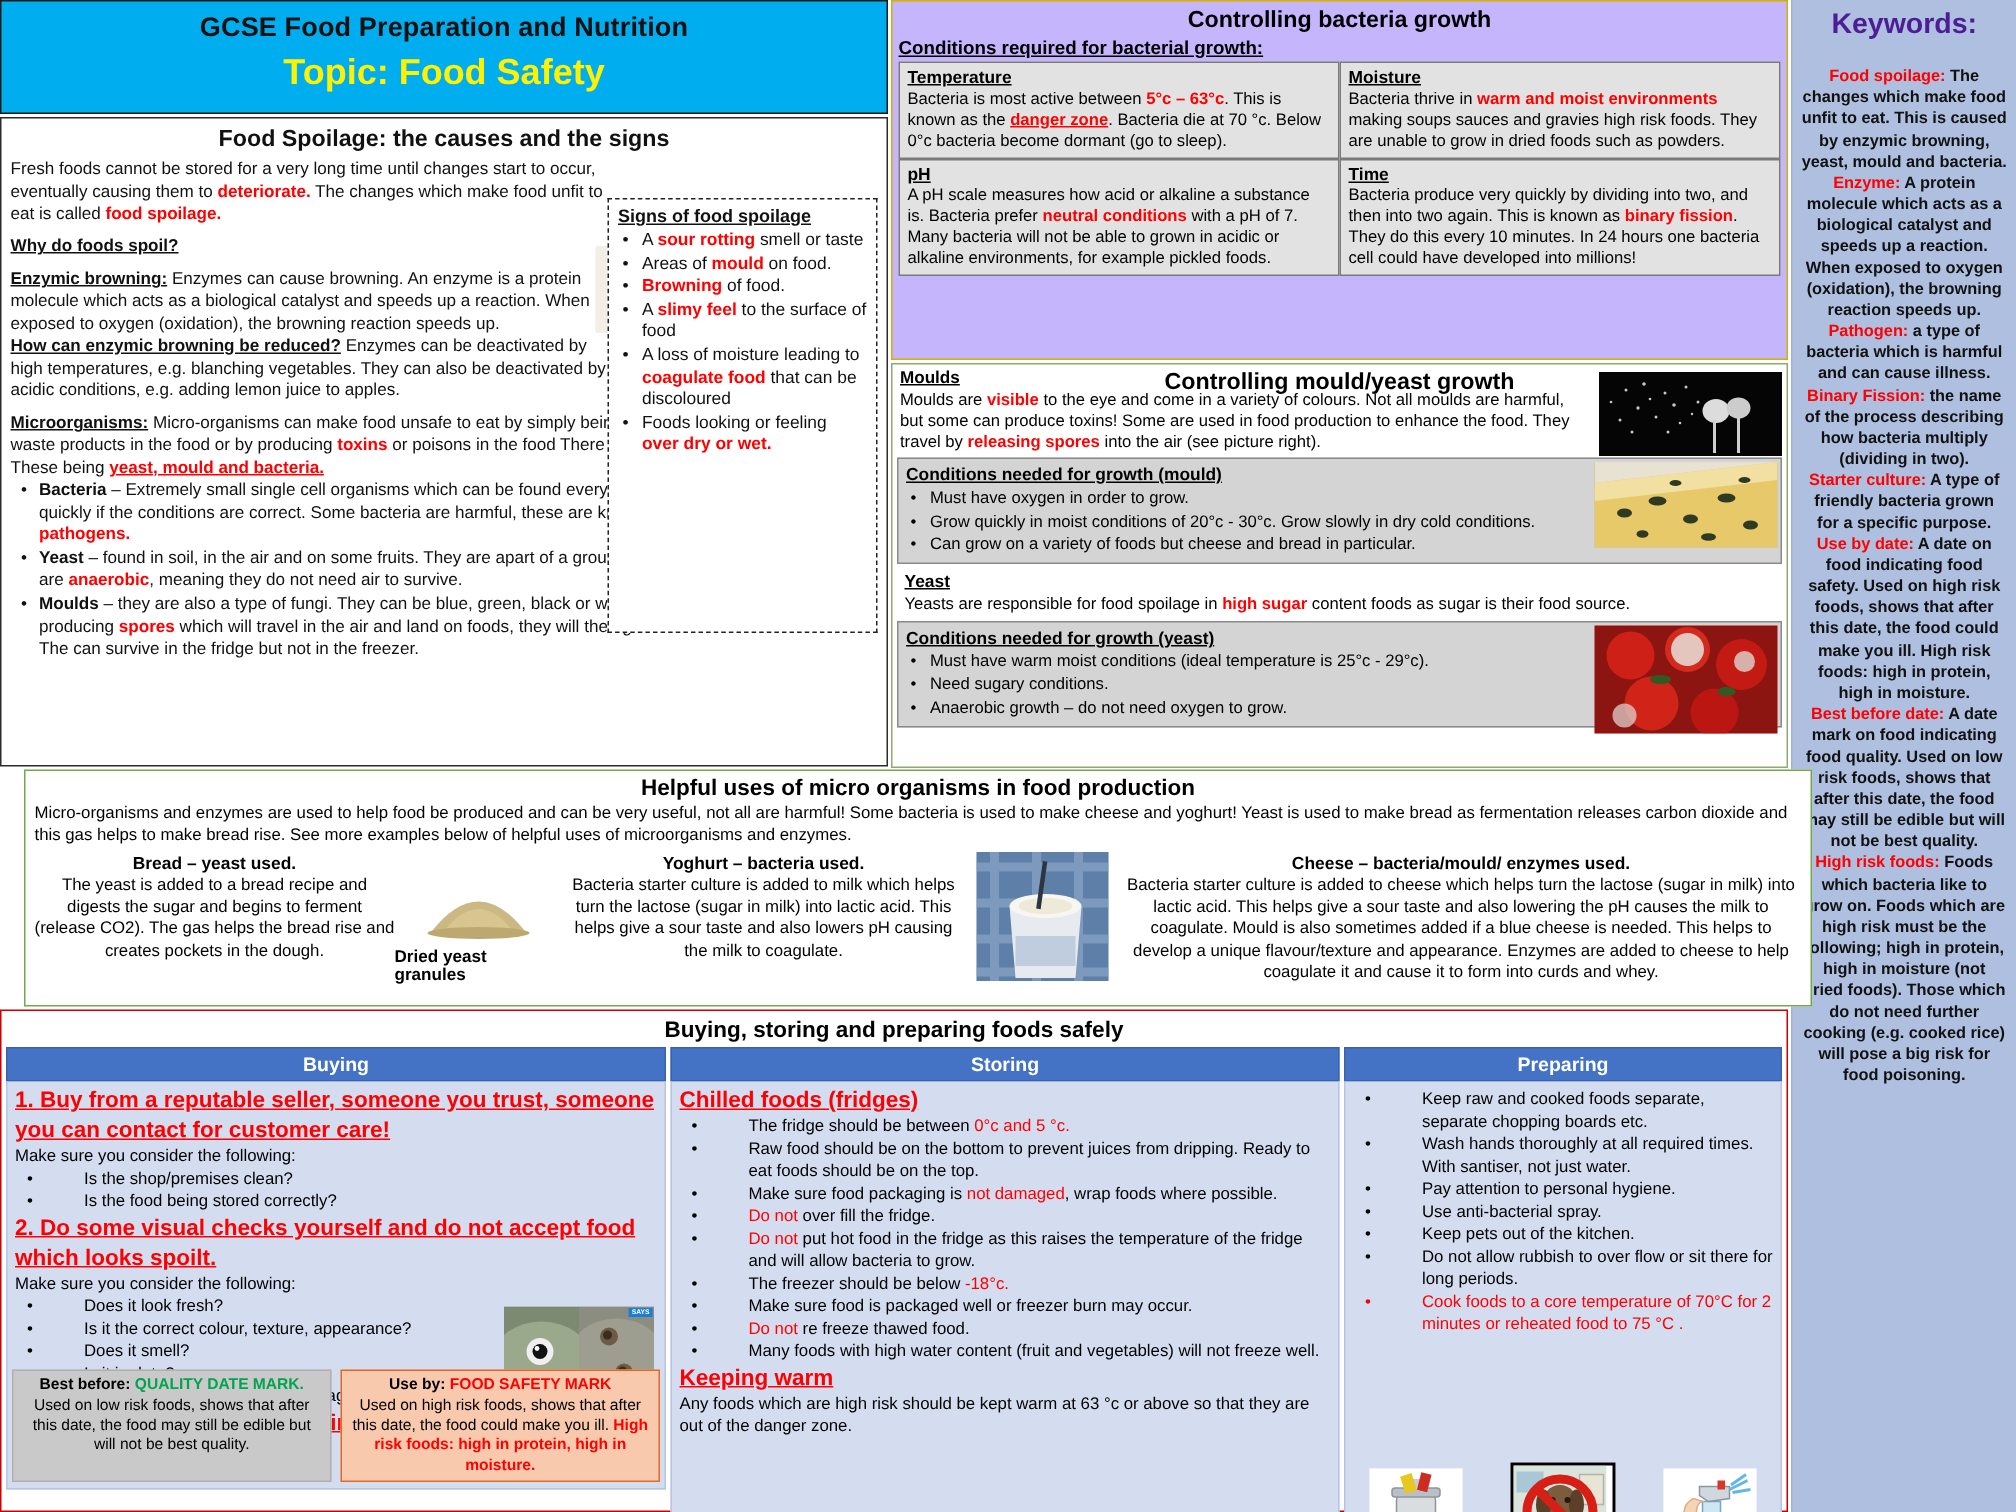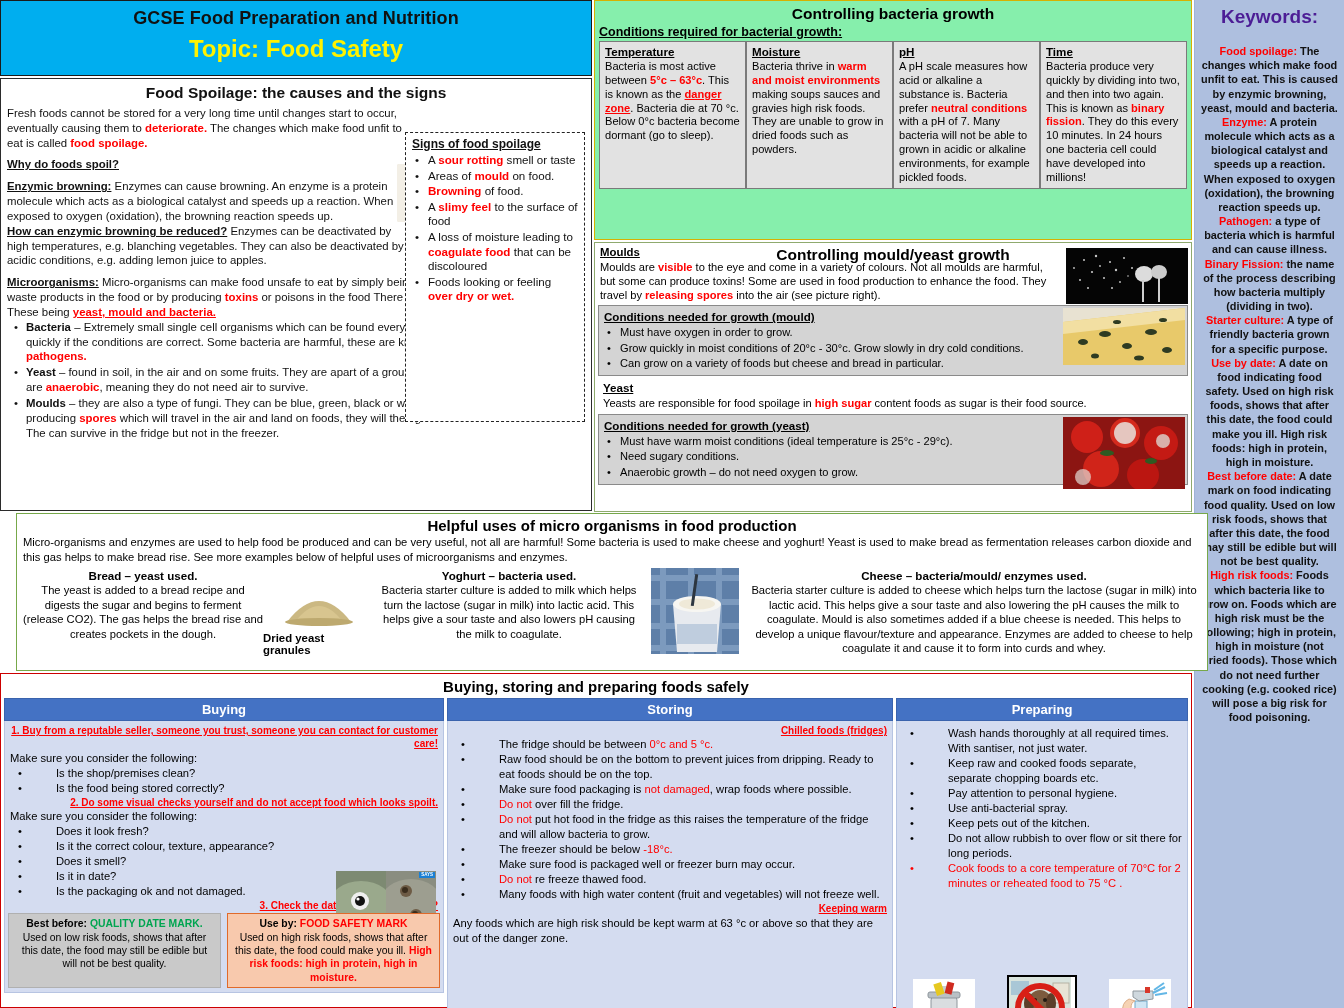--- a/index.html
+++ b/index.html
@@ -49,25 +49,25 @@
   #signs-box ul{margin:0;padding-left:14px;list-style:none;}
   #signs-box li{position:relative;margin-bottom:1px;padding-left:2px;}
   #signs-box li:before{content:"\2022";position:absolute;left:-11px;}
   #micro-list{margin:0;padding:0;list-style:none;width:580px;}
   #micro-list li{position:relative;padding-left:19px;margin-bottom:1px;}
   #micro-list li:before{content:"\2022";position:absolute;left:7px;}
 
   
   #bacteria-panel{
     position:absolute;left:594px;top:0;width:598px;height:240px;
-    border:1px solid #d6b100;box-sizing:border-box;background:#86efac;
+    border:1px solid #d6b100;box-sizing:border-box;background:#c4b5fd;
   }
   #bacteria-title{text-align:center;font-size:15.5px;font-weight:bold;margin-top:4px;}
   #bacteria-sub{font-size:12.5px;font-weight:bold;text-decoration:underline;margin:2px 0 2px 4px;}
-  #bacteria-grid{display:grid;grid-template-columns:1fr 1fr 1fr 1fr;gap:0;margin:0 4px;}
+  #bacteria-grid{display:grid;grid-template-columns:1fr 1fr;gap:0;margin:0 4px;}
   .bcell{border:1px solid #7a7a7a;background:#e2e2e2;padding:3px 5px;font-size:11.1px;line-height:1.26;}
   .bcell .h{font-weight:bold;text-decoration:underline;font-size:11.6px;}
 
   
   #mould-panel{
     position:absolute;left:594px;top:242px;width:598px;height:270px;
     border:1px solid #8faa6e;box-sizing:border-box;background:#fff;
   }
   #mould-title{text-align:center;font-size:15.5px;font-weight:bold;margin-top:3px;}
   #mould-intro{position:relative;font-size:11.1px;line-height:1.28;padding:0 132px 0 5px;margin-top:-19px;}
@@ -127,21 +127,21 @@
   #col-preparing{flex:1;}
   .bsp-head{
     background:#4472C4;color:#fff;text-align:center;font-weight:bold;font-size:13px;
     padding:3px 0;border:1px solid #3a63ad;
   }
   .bsp-body{
     background:#d4dcf0;border:1px solid #b7c4e2;border-top:none;
     font-size:11.2px;line-height:1.34;padding:3px 5px;position:relative;
     height:272px;box-sizing:border-box;overflow:hidden;
   }
-  .bsp-body .sub{font-weight:bold;text-decoration:underline;color:#ff0000;font-size:10px;text-align:right;}
+  .bsp-body .sub{font-weight:bold;text-decoration:underline;color:#ff0000;font-size:15px;}
   .bsp-body ul{margin:0;padding:0;list-style:none;}
   .bsp-body li{position:relative;padding-left:46px;margin-bottom:0;}
   .bsp-body li:before{content:"\2022";position:absolute;left:8px;}
   #fish-img{position:absolute;right:7px;top:150px;width:100px;height:78px;overflow:hidden;display:flex;}
   #datemark-row{position:absolute;left:3px;right:3px;bottom:4px;display:flex;gap:6px;}
   .datebox{flex:1;font-size:10.4px;line-height:1.28;text-align:center;padding:3px 5px;box-sizing:border-box;}
   #best-before-box{background:#c9c9c9;border:1px solid #b0b0b0;}
   #use-by-box{background:#f8c9ad;border:1.5px solid #e06a2b;}
   .datebox .t{font-weight:bold;}
   .green{color:#00a550;font-weight:bold;}
@@ -470,22 +470,22 @@
           </ul>
           <div class="sub">Keeping warm</div>
           <div>Any foods which are high risk should be kept warm at 63 °c or above so that they are out of the danger zone.</div>
         </div>
       </div>
 
       <div class="bsp-col" id="col-preparing">
         <div class="bsp-head">Preparing</div>
         <div class="bsp-body" style="height:328px;">
           <ul style="margin-top:2px;">
+            <li>Keep raw and cooked foods separate, separate chopping boards etc.</li>
             <li>Wash hands thoroughly at all required times. With santiser, not just water.</li>
-            <li>Keep raw and cooked foods separate, separate chopping boards etc.</li>
             <li>Pay attention to personal hygiene.</li>
             <li>Use anti-bacterial spray.</li>
             <li>Keep pets out of the kitchen.</li>
             <li>Do not allow rubbish to over flow or sit there for long periods.</li>
             <li class="red">Cook foods to a core temperature of 70°C for 2 minutes or reheated food to 75 °C .</li>
           </ul>
           <div id="prep-images">
             <div class="prep-img">
               <svg width="62" height="66" viewBox="0 0 62 66">
                 <rect width="62" height="66" fill="#fff"></rect>

